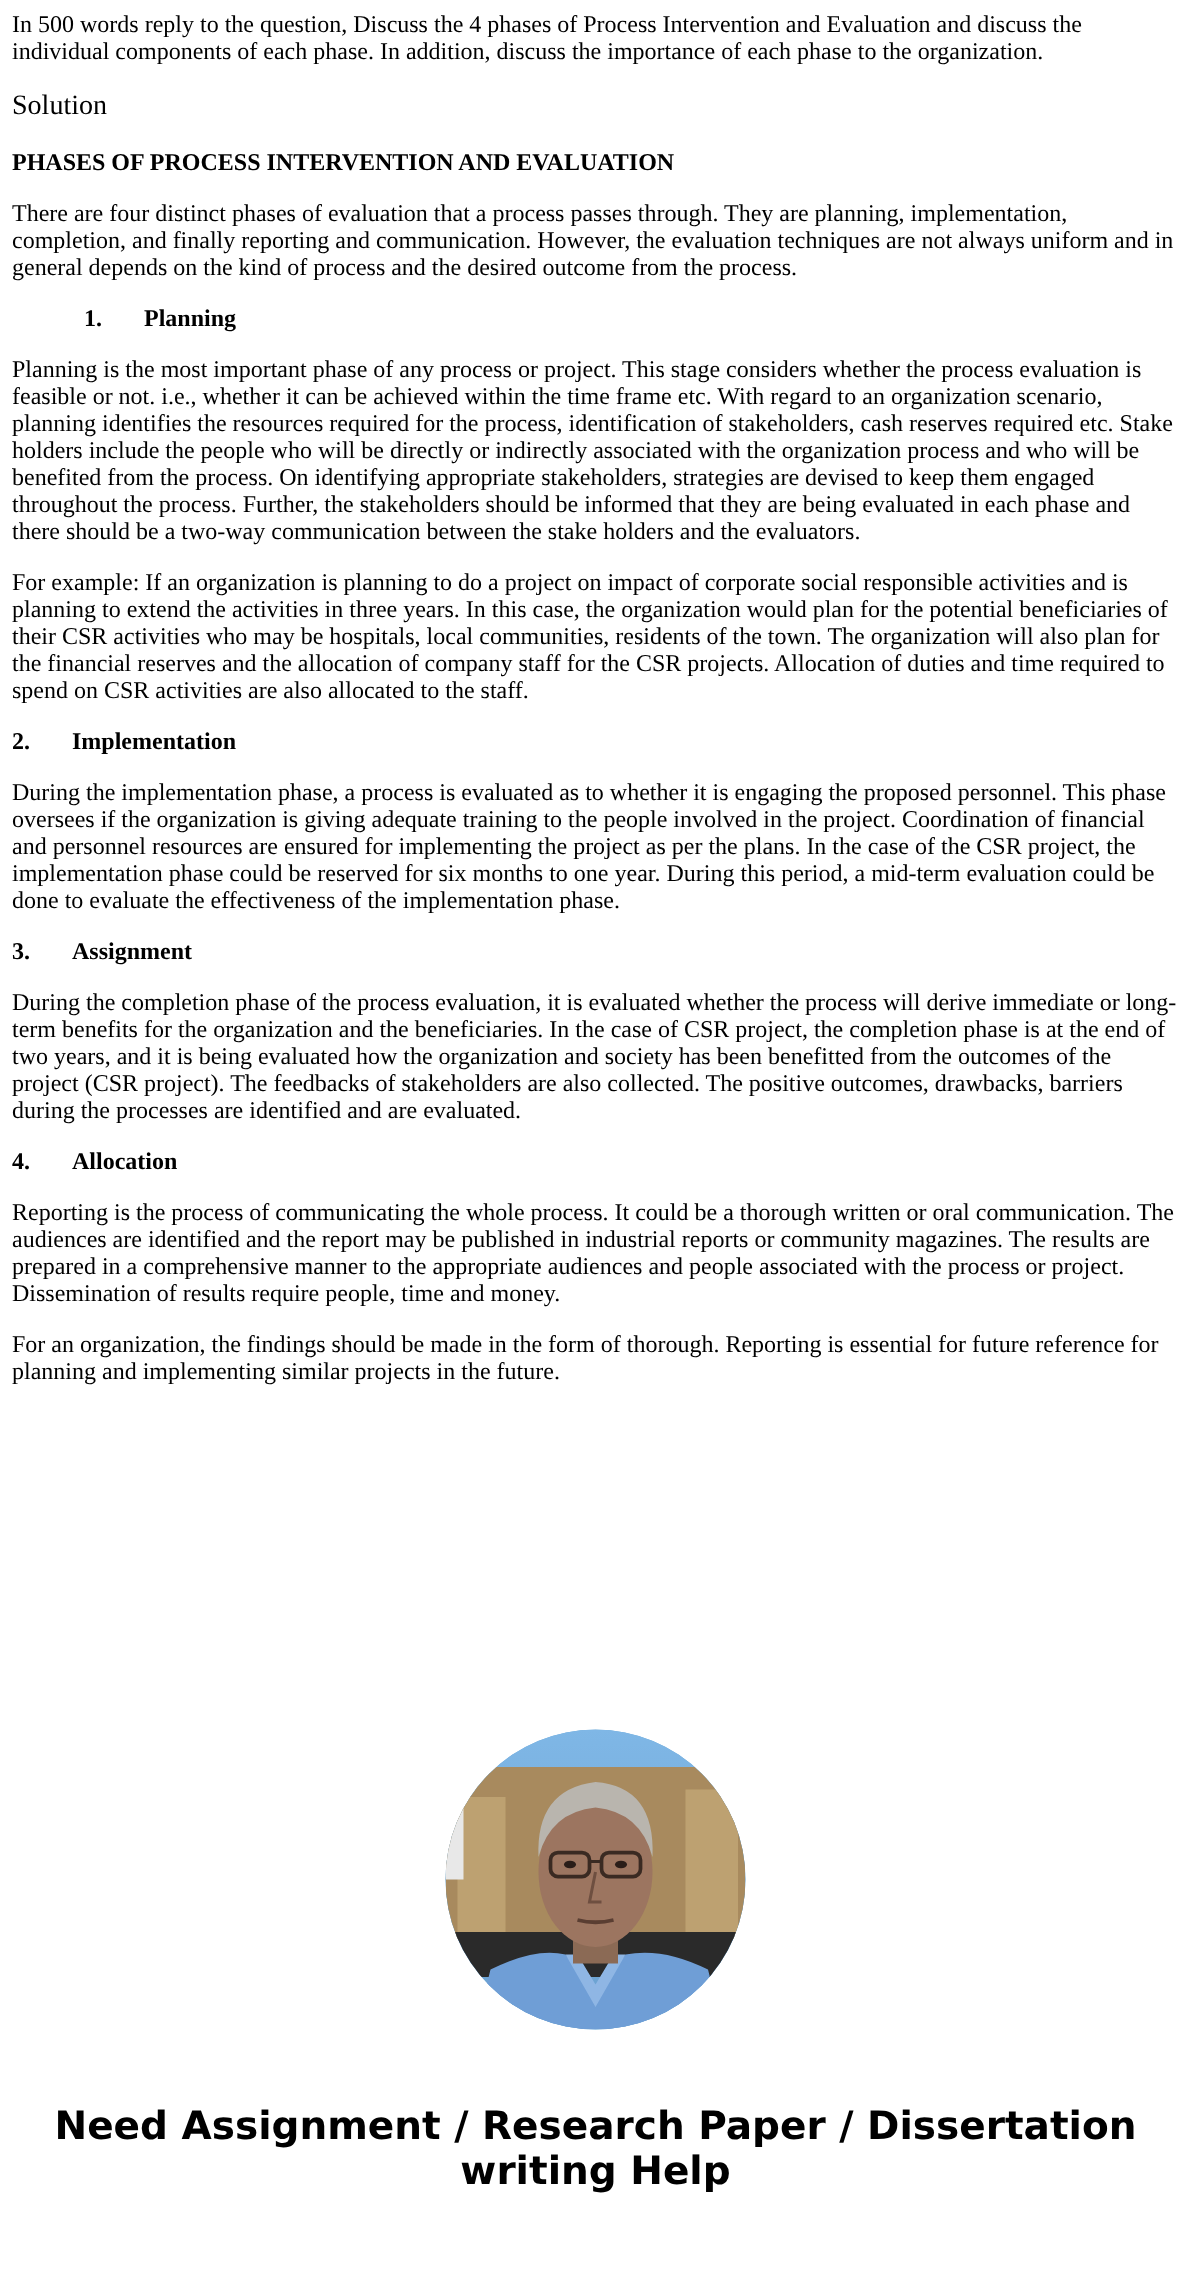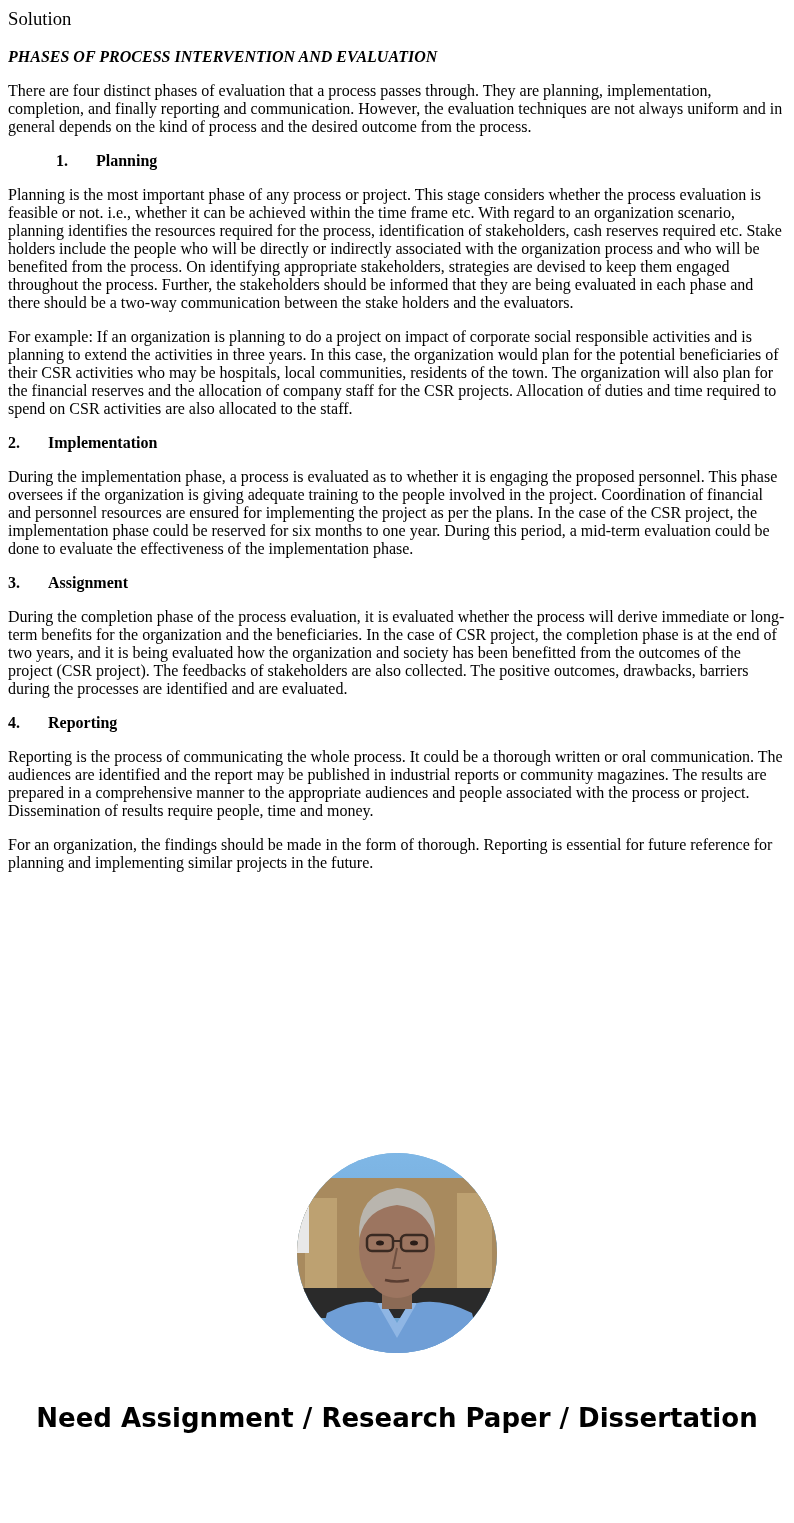--- a/index.html
+++ b/index.html
@@ -9,21 +9,21 @@
       position: relative;
       overflow: hidden;
       font-family: "Liberation Serif", serif;
       font-size: 16px;
       line-height: 18px;
       color: #000000;
     }
     .content { position: absolute; left: 8px; top: 8px; width: 778px; }
     p { margin: 0 0 16px 0; }
     h3 { font-size: 18.7px; font-weight: normal; margin: 0 0 18px 0; line-height: 22px; }
-    .section-title { font-weight: bold; margin: 0 0 16px 0; font-style: italic; }
+    .section-title { font-weight: bold; margin: 0 0 16px 0; }
     .phase-heading { font-weight: bold; margin: 0 0 16px 0; display: flex; }
     .phase-heading.indented { padding-left: 48px; }
     .phase-num { display: inline-block; width: 40px; }
     .promo {
       position: absolute; left: 0; top: 1153px; width: 794px; text-align: center;
     }
     .avatar {
       width: 200px; height: 200px; border-radius: 50%; margin: 0 auto;
       overflow: hidden; position: relative;
       background: #6aa8d8;
@@ -34,20 +34,21 @@
       font-family: "DejaVu Sans", sans-serif;
       font-weight: bold;
       font-size: 26px;
       line-height: 30px;
     }
   </style>
 </head>
 <body>
 
 <div class="content">
+  <p>In 500 words reply to the question, Discuss the 4 phases of Process Intervention and Evaluation and discuss the individual components of each phase. In addition, discuss the importance of each phase to the organization.</p>
   <h3>Solution</h3>
   <p class="section-title">PHASES OF PROCESS INTERVENTION AND EVALUATION</p>
   <p>There are four distinct phases of evaluation that a process passes through. They are planning, implementation, completion, and finally reporting and communication. However, the evaluation techniques are not always uniform and in general depends on the kind of process and the desired outcome from the process.</p>
 
   <div class="phase-heading indented">
     <span class="phase-num">1.</span>
     <span>Planning</span>
   </div>
   <p>Planning is the most important phase of any process or project. This stage considers whether the process evaluation is feasible or not. i.e., whether it can be achieved within the time frame etc. With regard to an organization scenario, planning identifies the resources required for the process, identification of stakeholders, cash reserves required etc. Stake holders include the people who will be directly or indirectly associated with the organization process and who will be benefited from the process. On identifying appropriate stakeholders, strategies are devised to keep them engaged throughout the process. Further, the stakeholders should be informed that they are being evaluated in each phase and there should be a two-way communication between the stake holders and the evaluators.</p>
   <p>For example: If an organization is planning to do a project on impact of corporate social responsible activities and is planning to extend the activities in three years. In this case, the organization would plan for the potential beneficiaries of their CSR activities who may be hospitals, local communities, residents of the town. The organization will also plan for the financial reserves and the allocation of company staff for the CSR projects. Allocation of duties and time required to spend on CSR activities are also allocated to the staff.</p>
@@ -59,21 +60,21 @@
   <p>During the implementation phase, a process is evaluated as to whether it is engaging the proposed personnel. This phase oversees if the organization is giving adequate training to the people involved in the project. Coordination of financial and personnel resources are ensured for implementing the project as per the plans. In the case of the CSR project, the implementation phase could be reserved for six months to one year. During this period, a mid-term evaluation could be done to evaluate the effectiveness of the implementation phase.</p>
 
   <div class="phase-heading">
     <span class="phase-num">3.</span>
     <span>Assignment</span>
   </div>
   <p>During the completion phase of the process evaluation, it is evaluated whether the process will derive immediate or long-term benefits for the organization and the beneficiaries. In the case of CSR project, the completion phase is at the end of two years, and it is being evaluated how the organization and society has been benefitted from the outcomes of the project (CSR project). The feedbacks of stakeholders are also collected. The positive outcomes, drawbacks, barriers during the processes are identified and are evaluated.</p>
 
   <div class="phase-heading">
     <span class="phase-num">4.</span>
-    <span>Reporting</span>
+    <span>Allocation</span>
   </div>
   <p>Reporting is the process of communicating the whole process. It could be a thorough written or oral communication. The audiences are identified and the report may be published in industrial reports or community magazines. The results are prepared in a comprehensive manner to the appropriate audiences and people associated with the process or project. Dissemination of results require people, time and money.</p>
   <p>For an organization, the findings should be made in the form of thorough. Reporting is essential for future reference for planning and implementing similar projects in the future.</p>
 </div>
 
 <div class="promo">
   <div class="avatar">
     <svg width="200" height="200" viewBox="0 0 200 200">
       <defs>
         <linearGradient id="sky" x1="0" y1="0" x2="0" y2="1">
@@ -104,14 +105,15 @@
 
       <ellipse cx="83" cy="90" rx="4" ry="2.5" fill="#2a1d18"></ellipse>
       <ellipse cx="117" cy="90" rx="4" ry="2.5" fill="#2a1d18"></ellipse>
 
       <path d="M100 95 L96 115 L104 115" fill="none" stroke="#6e4f40" stroke-width="2"></path>
       <path d="M88 127 Q100 130 112 127" fill="none" stroke="#5a3e32" stroke-width="2.5"></path>
     </svg>
   </div>
   <div class="promo-text">
     <div>Need Assignment / Research Paper / Dissertation</div>
+    <div>writing Help</div>
   </div>
 </div>
 
 </body></html>

